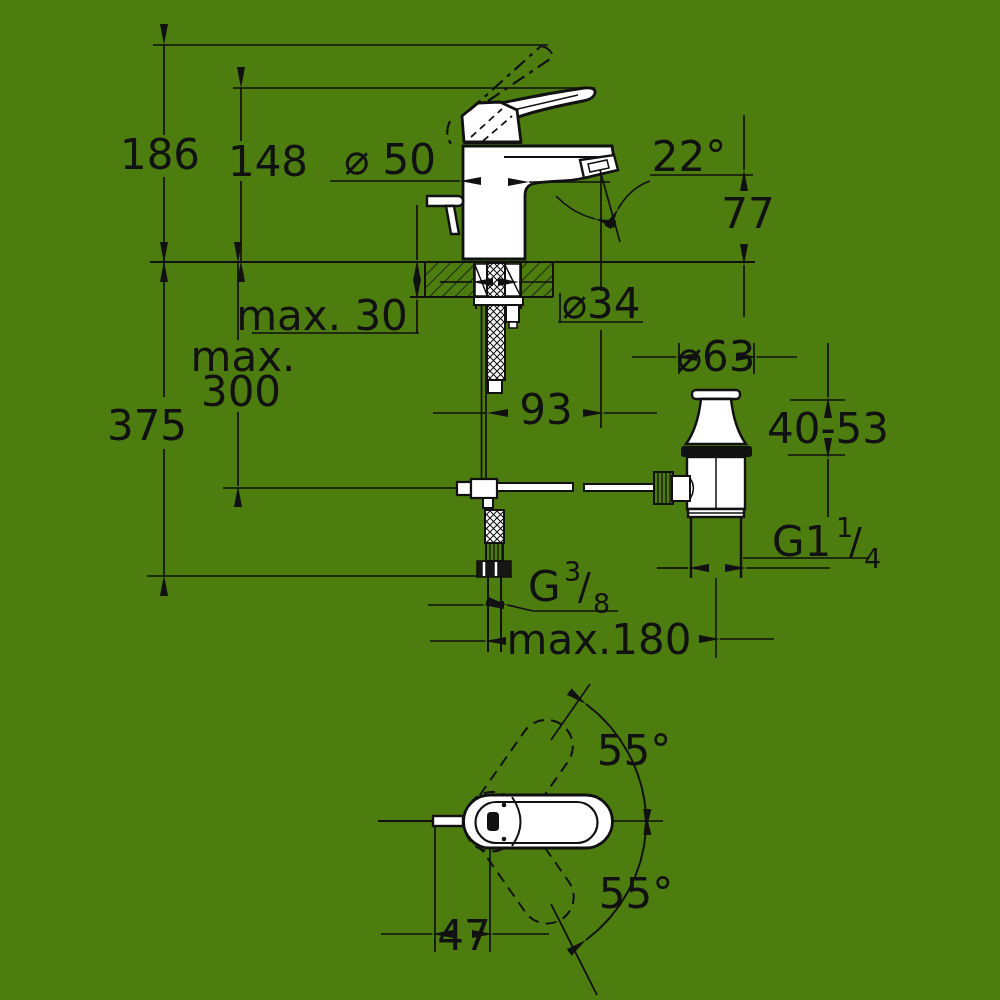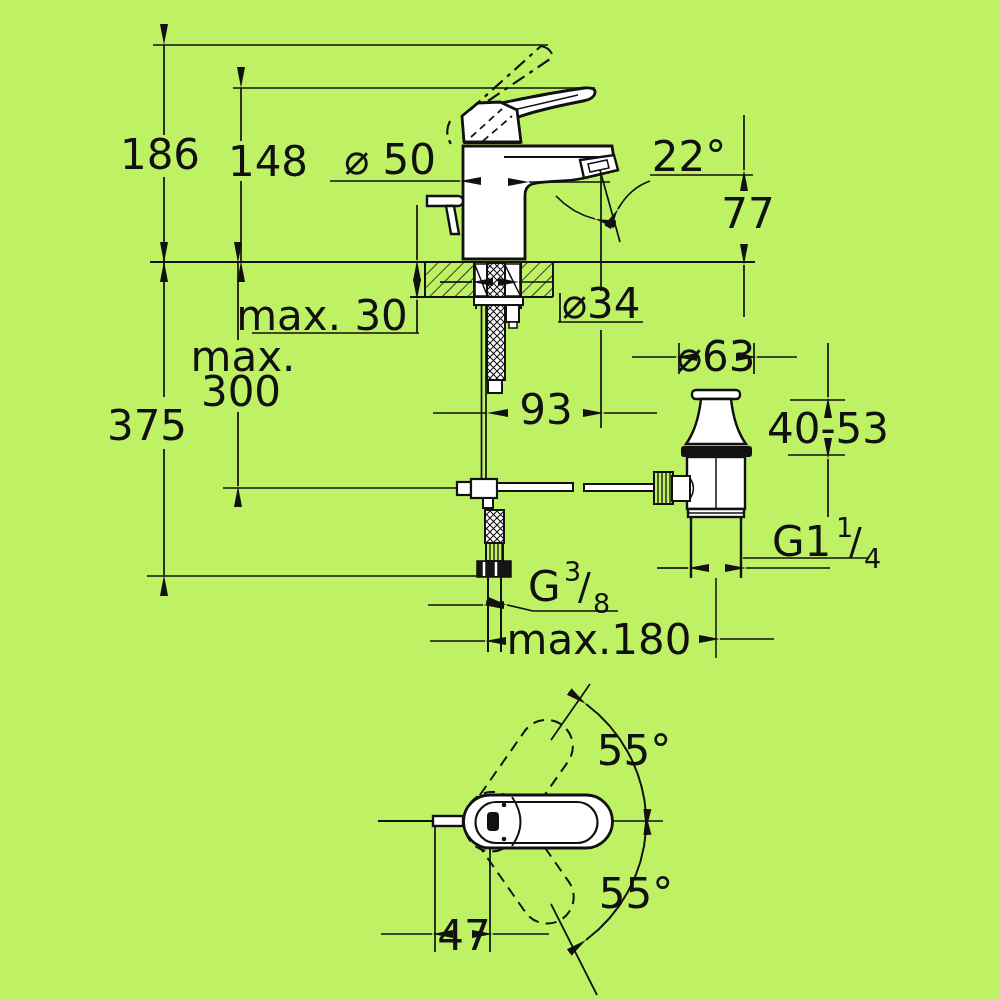--- a/index.html
+++ b/index.html
@@ -1,16 +1,16 @@
 <!DOCTYPE html>
 <html><head>
 <meta charset="utf-8">
 <style>
   html,body{margin:0;padding:0;background:#fff;}
-  .frame{width:1000px;height:1000px;background:#bef264;position:relative;overflow:hidden;}
+  .frame{width:1000px;height:1000px;background:#4d7c0f;position:relative;overflow:hidden;}
   svg{display:block;}
   svg text{font-family:"DejaVu Sans", sans-serif;fill:#111;font-size:42px;text-anchor:middle;}
   svg text.sm{font-size:27px;}
   svg text.md{font-size:38px;}
   svg text.st{text-anchor:start;}
   .ln{stroke:#111;fill:none;}
   .w1{stroke-width:1.5;} .w17{stroke-width:1.7;} .w2{stroke-width:2;}
   .w22{stroke-width:2.2;} .w24{stroke-width:2.4;} .w28{stroke-width:2.8;}
   .wf{fill:#ffffff;}
   .dk{fill:#111;stroke:none;}

